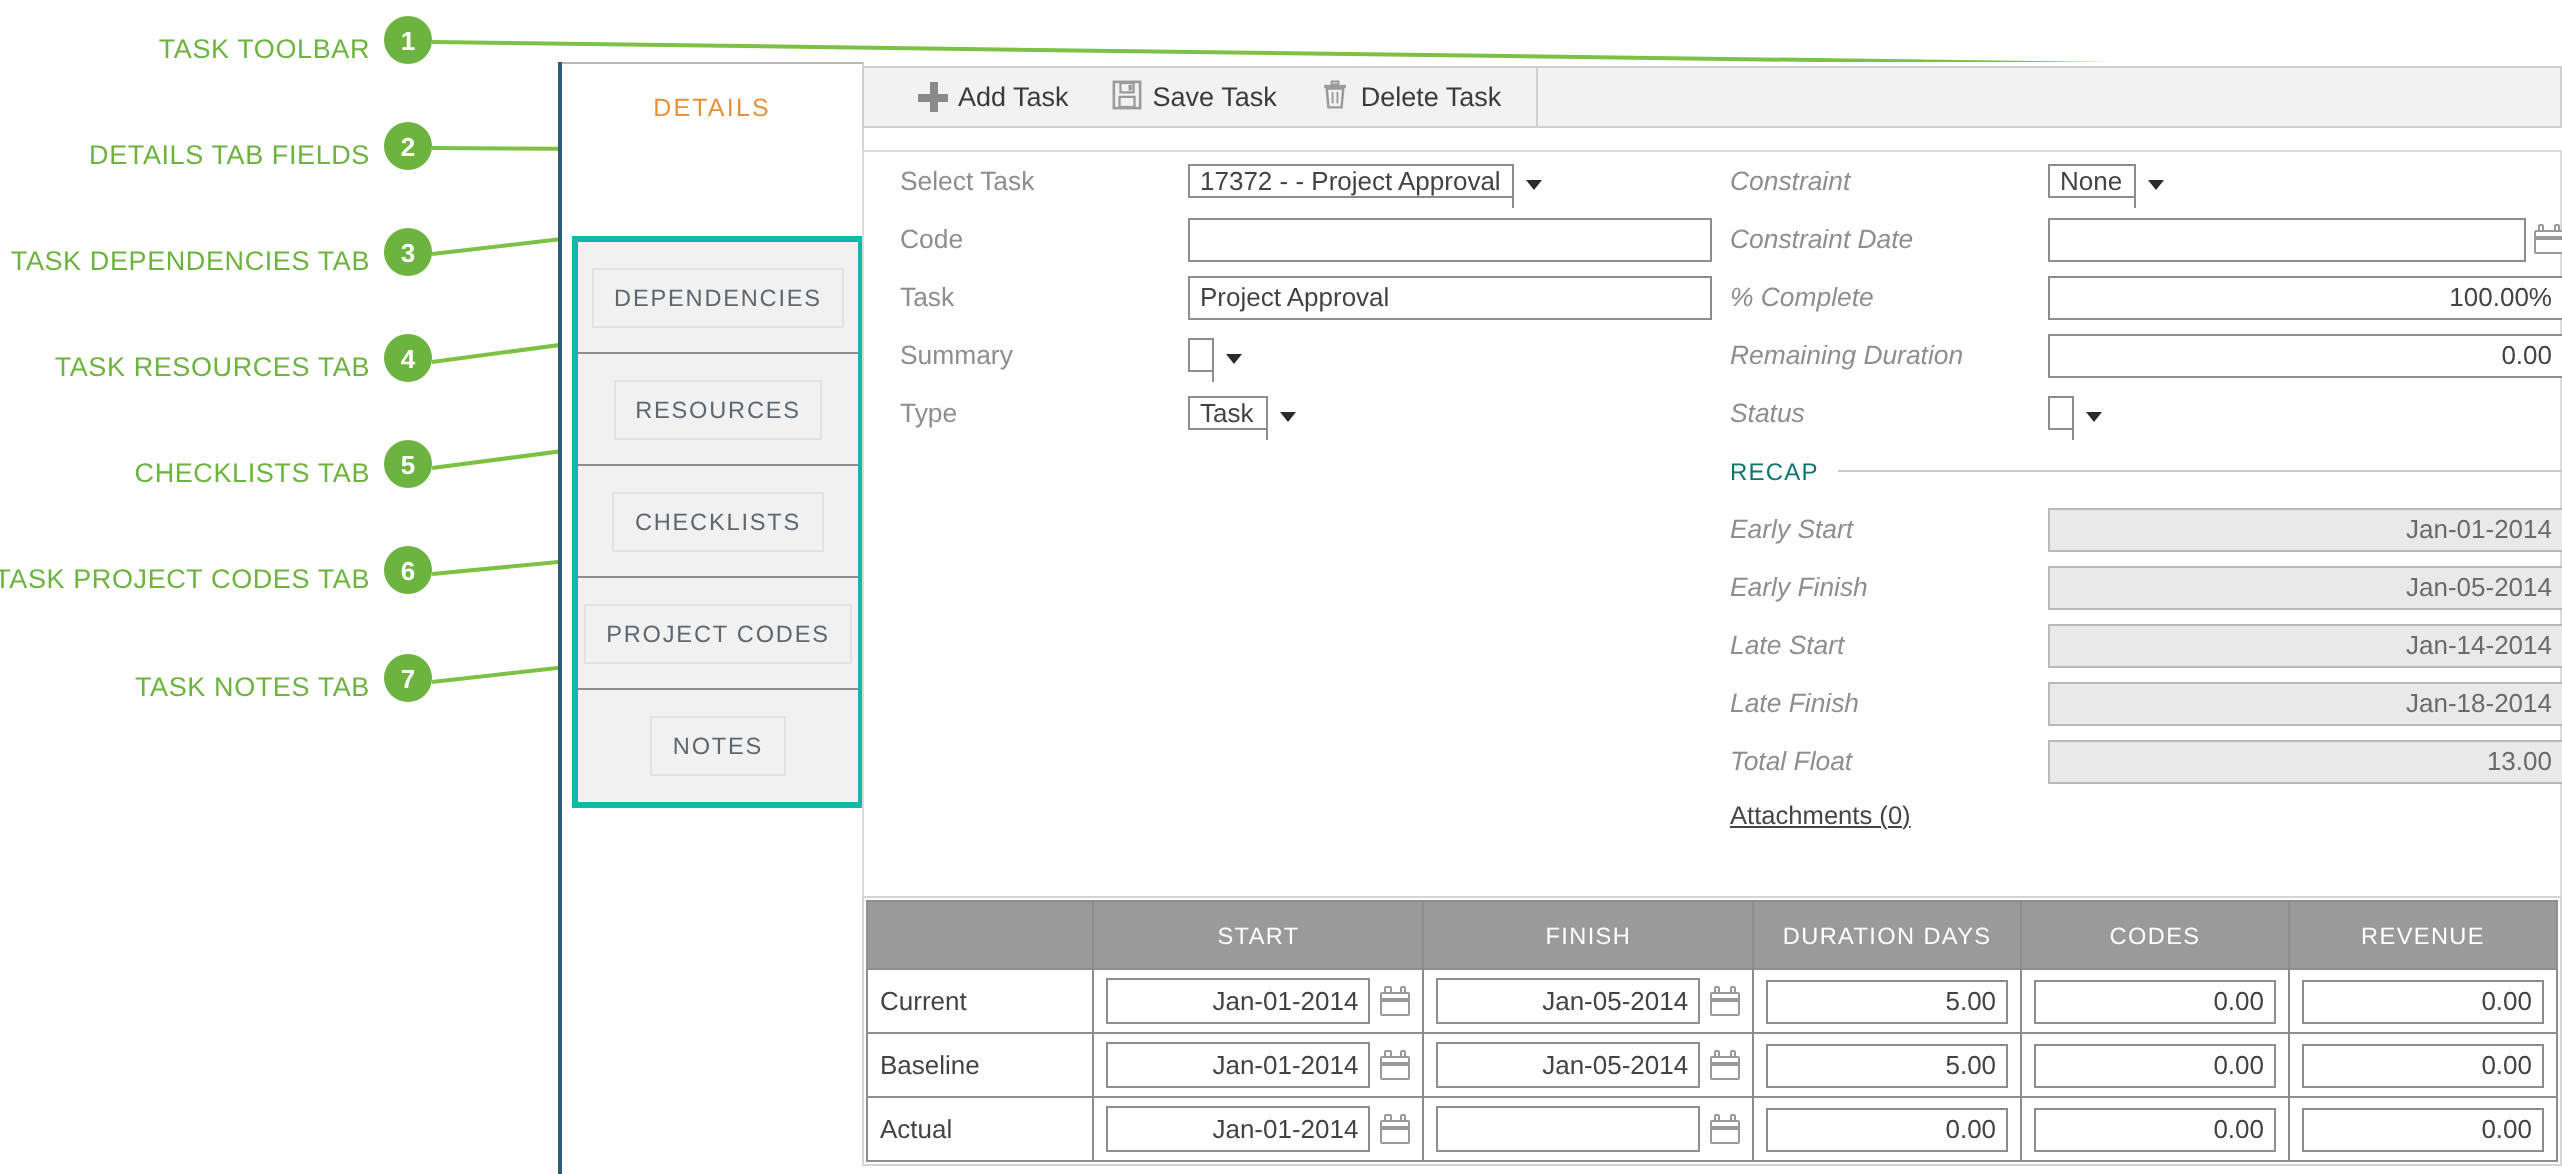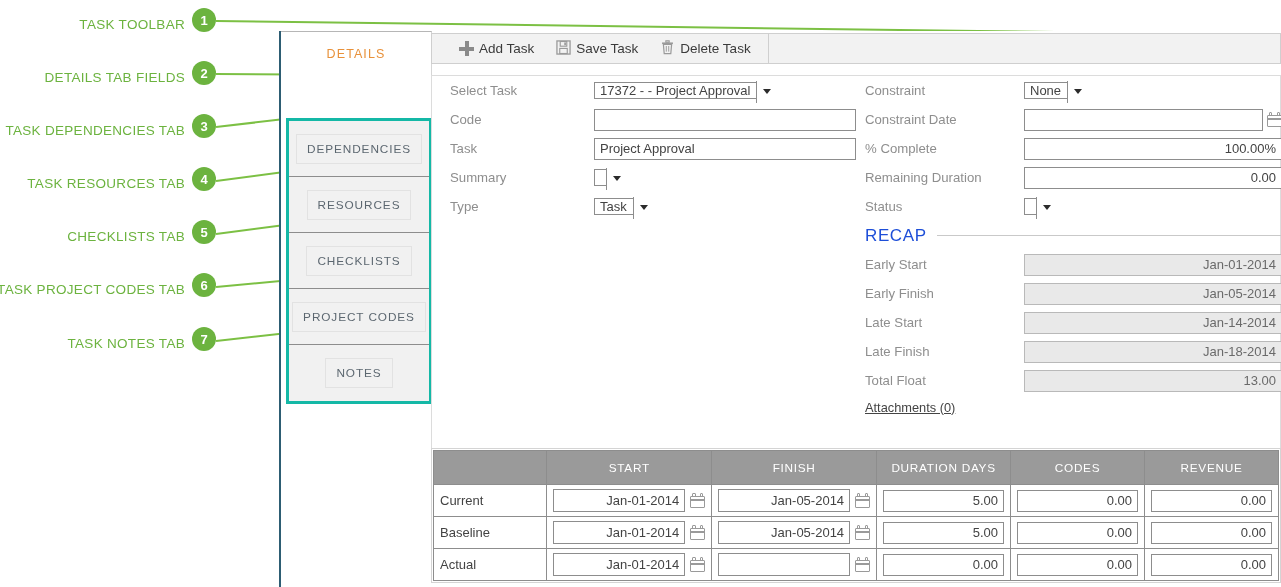--- a/index.html
+++ b/index.html
@@ -128,21 +128,21 @@
 
   .frow {
     display: flex; align-items: center;
     height: 29px; margin-bottom: 0;
   }
   .flabel {
     color: #8e8e8e; font-size: 13.2px;
     flex: 0 0 auto;
   }
   .col-left .flabel { width: 162px; padding-left: 18px; }
-  .col-right .flabel { width: 168px; padding-left: 9px; }
+  .col-right .flabel { width: 168px; padding-left: 9px; font-style: italic; }
 
   .fctrl { position: relative; flex: 1 1 auto; }
   .inp {
     width: 100%; height: 22px;
     border: 1px solid #8d8d8d;
     background: #ffffff;
     font-size: 13px; color: #434343;
     font-family: "Liberation Sans", sans-serif;
     padding: 0 5px; line-height: 20px;
     display: block;
@@ -191,21 +191,21 @@
   .cal .t2 { right: 2px; }
 
   .with-cal { display: flex; align-items: center; gap: 4px; }
   .with-cal .inp, .with-cal .sel-wrap { flex: 1 1 auto; }
 
   
   .recap {
     display: flex; align-items: center; height: 29px;
     padding-left: 9px; gap: 10px;
   }
-  .recap span { color: #1d4ed8; font-size: 17px; letter-spacing: .6px; }
+  .recap span { color: #0f766e; font-size: 12px; letter-spacing: .6px; }
   .recap .line { flex: 1 1 auto; height: 1px; background: #c9c9c9; }
 
   .attach {
     padding-left: 9px; height: 24px; display: flex; align-items: center;
   }
   .attach a {
     color: #444; font-size: 12.8px; text-decoration: underline; cursor: pointer;
   }
 
   

